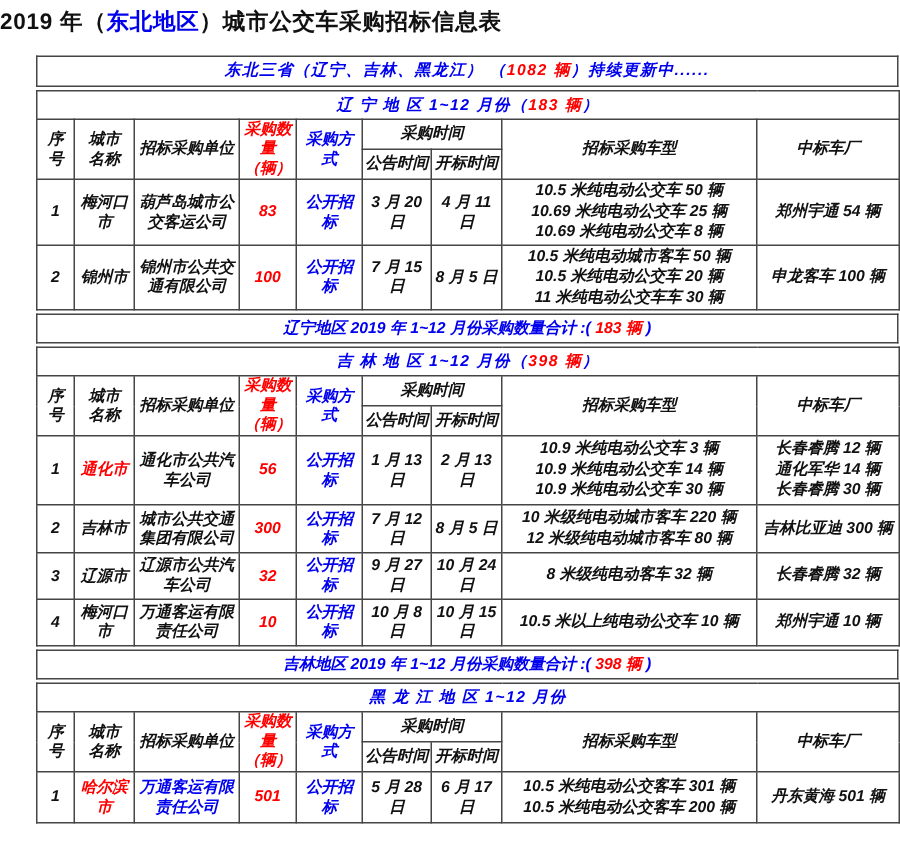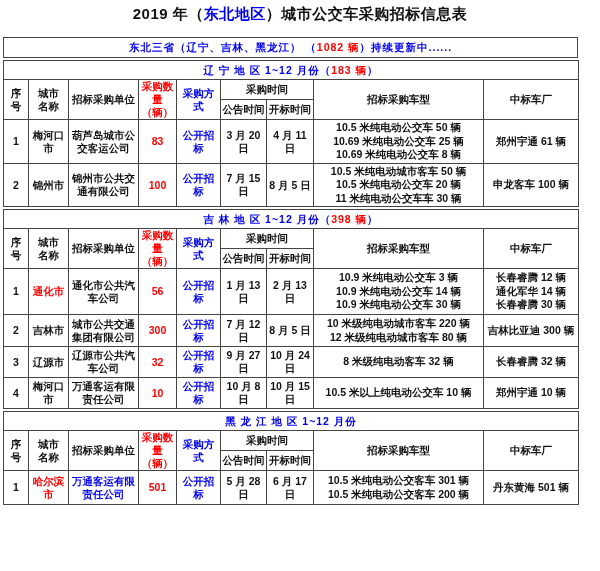--- a/index.html
+++ b/index.html
@@ -1,22 +1,22 @@
 <!DOCTYPE html>
 <html><head>
 <meta charset="utf-8">
 <style>
   html,body{margin:0;padding:0;background:#fff;}
   body{width:600px;height:571px;overflow:hidden;
        font-family:"Liberation Sans","DejaVu Sans",sans-serif;
        color:#111;-webkit-font-smoothing:antialiased;}
-  .page-title{margin:5px 0 13px 0;text-align:center;font-size:15px;font-weight:bold;letter-spacing:0.5px;}
+  .page-title{margin:5px 0 13px 0;text-align:left;font-size:15px;font-weight:bold;letter-spacing:0.5px;}
   .blue{color:#0000ee;}
   .red{color:#ff0000;}
-  #table-area{margin-left:3px;width:575px;}
+  #table-area{margin-left:24px;width:575px;font-style:italic;}
   table.blk{border-collapse:collapse;table-layout:fixed;width:575px;margin-bottom:2px;}
   table.blk td{border:1px solid #454545;text-align:center;vertical-align:middle;
                padding:0 1px;font-weight:bold;font-size:10.5px;line-height:13px;
                overflow:hidden;word-break:break-all;}
   td.banner-cell{font-size:11px;color:#0000ee;letter-spacing:1px;}
   td.total-cell{font-size:10.5px;color:#0000ee;}
   td.hdr{white-space:pre-line;font-size:10.5px;}
   .hdr-qty{color:#ff0000;}
   .hdr-method{color:#0000ee;}
   .method-cell{color:#0000ee;}
@@ -80,21 +80,21 @@
       <td class="qty-cell">83</td>
       <td class="method-cell">公开招标</td>
       <td>3 月 20 日</td>
       <td>4 月 11 日</td>
       <td>
             <div class="mline">10.5 米纯电动公交车 50 辆</div>
             <div class="mline">10.69 米纯电动公交车 25 辆</div>
             <div class="mline">10.69 米纯电动公交车 8 辆</div>
           </td>
       <td>
-            <div class="mline">郑州宇通 61 辆</div>
+            <div class="mline">郑州宇通 54 辆</div>
           </td>
     </tr>
     <tr>
       <td style="height:42px">2</td>
       <td>锦州市</td>
       <td>锦州市公共交通有限公司</td>
       <td class="qty-cell">100</td>
       <td class="method-cell">公开招标</td>
       <td>7 月 15 日</td>
       <td>8 月 5 日</td>
@@ -103,20 +103,27 @@
             <div class="mline">10.5 米纯电动公交车 20 辆</div>
             <div class="mline">11 米纯电动公交车车 30 辆</div>
           </td>
       <td>
             <div class="mline">申龙客车 100 辆</div>
           </td>
     </tr>
   </tbody>
     </table>
 
+  <table class="blk">
+    <tbody>
+        <tr>
+          <td class="total-cell" style="height:18px"><span>辽宁地区 2019 年 1~12 月份采购数量合计 :(</span><span class="red"> 183 辆</span><span> )</span></td>
+        </tr>
+  </tbody>
+    </table>
 
   <table class="blk">
     <colgroup>
         <col style="width:25px">
         <col style="width:40px">
         <col style="width:70px">
         <col style="width:38px">
         <col style="width:44px">
         <col style="width:46px">
         <col style="width:47px">
@@ -205,20 +212,27 @@
       <td>
             <div class="mline">10.5 米以上纯电动公交车 10 辆</div>
           </td>
       <td>
             <div class="mline">郑州宇通 10 辆</div>
           </td>
     </tr>
   </tbody>
     </table>
 
+  <table class="blk">
+    <tbody>
+        <tr>
+          <td class="total-cell" style="height:18px"><span>吉林地区 2019 年 1~12 月份采购数量合计 :(</span><span class="red"> 398 辆</span><span> )</span></td>
+        </tr>
+  </tbody>
+    </table>
 
   <table class="blk">
     <colgroup>
         <col style="width:25px">
         <col style="width:40px">
         <col style="width:70px">
         <col style="width:38px">
         <col style="width:44px">
         <col style="width:46px">
         <col style="width:47px">

